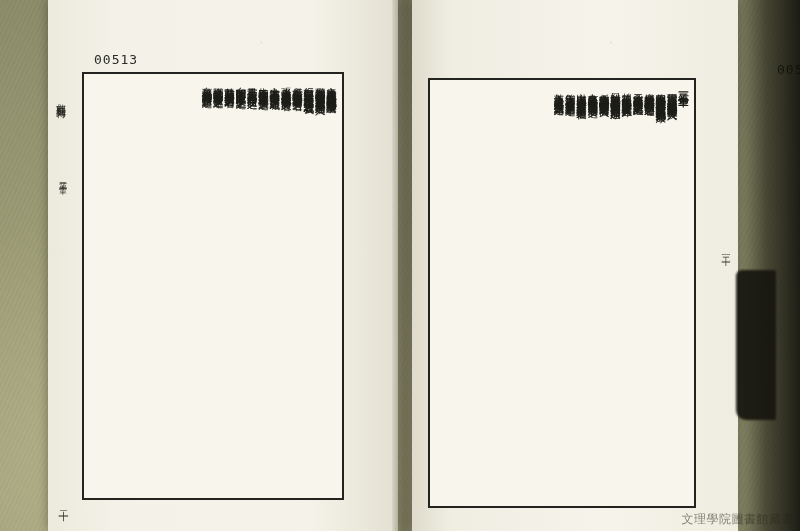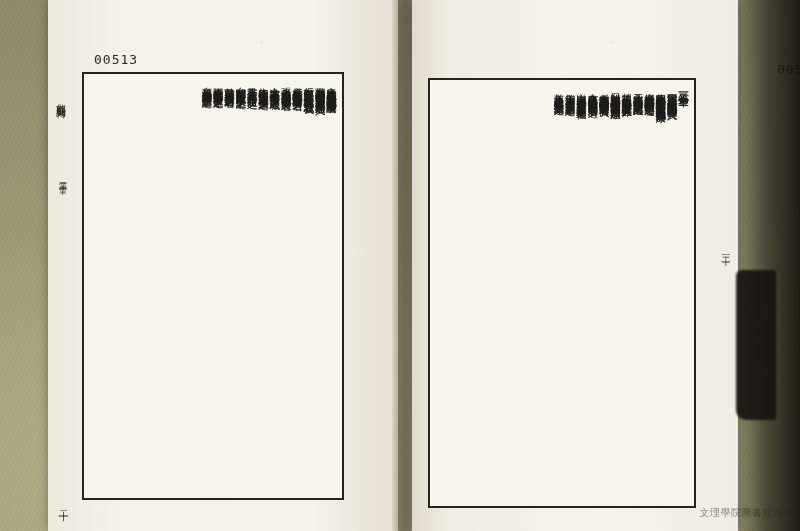--- a/index.html
+++ b/index.html
@@ -198,23 +198,23 @@
     background-image:
       radial-gradient(circle at 12% 22%, rgba(120,110,80,.10) 0 1px, transparent 2px),
       radial-gradient(circle at 61% 8%, rgba(120,110,80,.08) 0 1px, transparent 2px),
       radial-gradient(circle at 33% 77%, rgba(120,110,80,.08) 0 1px, transparent 2px),
       radial-gradient(circle at 84% 55%, rgba(120,110,80,.07) 0 1px, transparent 2px);
   }
   
   .photo-caption {
     position: absolute;
     right: 6px;
-    bottom: 11px;
+    bottom: 3px;
     font-family: Liberation Serif, serif;
-    font-size: 10px;
+    font-size: 12px;
     color: rgba(40,38,28,0.55);
     letter-spacing: .5px;
   }
   .top-speck {
     position: absolute;
     left: 575px; top: 14px;
     width: 3px; height: 3px;
     background: #5c5a42;
     border-radius: 50%;
     opacity: .8;

